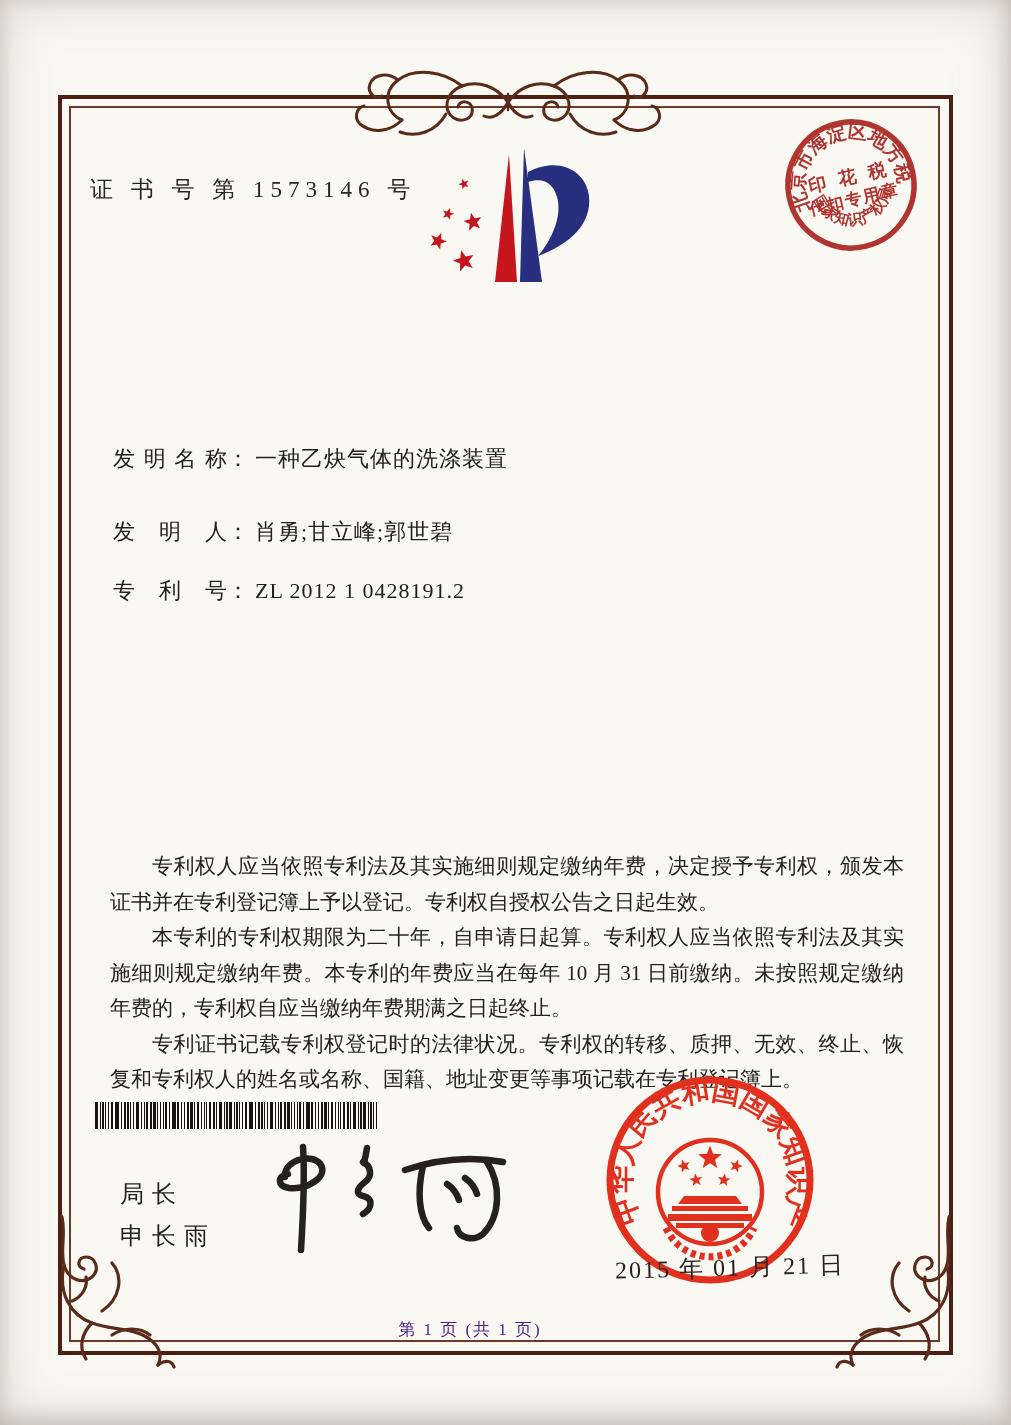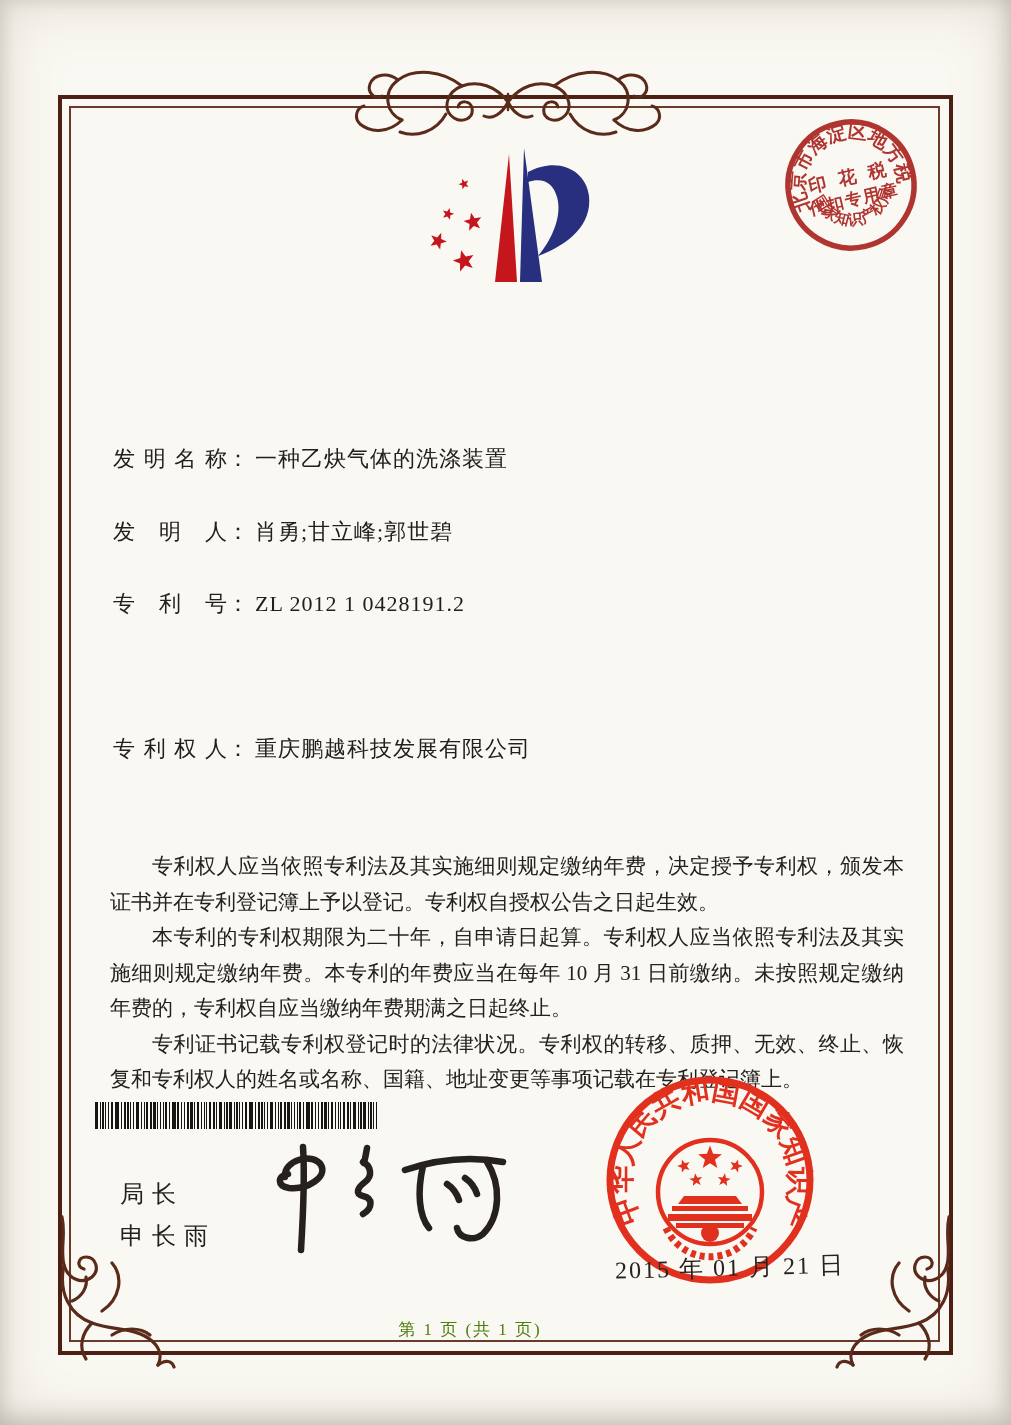--- a/index.html
+++ b/index.html
@@ -53,21 +53,21 @@
   .barcode s{display:inline-block;height:100%;}
   .sig-title{position:absolute;left:120px;top:1178px;font-size:24px;letter-spacing:8px;color:#24211d;font-family:"Liberation Sans","DejaVu Sans",sans-serif;}
   .sig-name{position:absolute;left:120px;top:1220px;font-size:24px;letter-spacing:8px;color:#24211d;font-family:Liberation Serif, serif;}
   .seal-date{
     position:absolute;left:615px;top:1252px;width:200px;
     font-size:24px;letter-spacing:2px;color:#26221f;white-space:nowrap;
     transform:rotate(-1.5deg);
   }
   .footer{
     position:absolute;left:330px;top:1318px;width:280px;
-    text-align:center;font-size:17px;letter-spacing:2px;color:#4d7c0f;
+    text-align:center;font-size:17px;letter-spacing:2px;color:#4c1d95;
   }
   .abs{position:absolute;}
 </style>
 </head>
 <body>
 
 <div class="page">
 
   <div class="frame-outer"></div>
   <div class="frame-inner"></div>
@@ -104,20 +104,21 @@
       <path d="M14,2 C18,20 12,34 16,50 C20,64 34,70 44,62 C52,55 48,42 38,42 C30,42 28,52 36,54"></path>
       <path d="M16,50 C10,78 22,100 44,108 C66,116 88,112 104,126 C112,133 114,142 110,150"></path>
       <path d="M44,108 C34,118 30,132 38,144"></path>
       <path d="M54,96 C72,84 76,62 64,48"></path>
       <path d="M64,120 C76,112 92,112 102,120"></path>
       <path d="M24,86 C34,82 40,72 38,62"></path>
       <path d="M110,150 C118,144 124,146 126,152"></path>
     </g>
   </svg>
 
+  <div class="cert-no">证 书 号 第 1573146 号</div>
 
   <svg class="abs" style="left:416px;top:140px;" width="188" height="158" viewBox="0 0 188 158">
     <defs>
       <path id="star" d="M0,-10 L2.47,-3.4 L9.51,-3.09 L3.99,1.3 L5.88,8.09 L0,4.2 L-5.88,8.09 L-3.99,1.3 L-9.51,-3.09 L-2.47,-3.4 Z"></path>
     </defs>
     <g fill="#c4161c">
       <use href="#star" transform="translate(48,44) scale(0.55) rotate(-20)"></use>
       <use href="#star" transform="translate(32,74) scale(0.62) rotate(16)"></use>
       <use href="#star" transform="translate(57,82) scale(0.95) rotate(-12)"></use>
       <use href="#star" transform="translate(22,101) scale(0.88) rotate(22)"></use>
@@ -148,25 +149,22 @@
     </g>
   </svg>
 
 
   <div class="field-row" style="top:517px;">
     <span class="field-label">发明人</span><span class="field-colon">：</span><span class="field-value">肖勇;甘立峰;郭世碧</span>
   </div>
   <div class="field-row" style="top:444px;">
     <span class="field-label">发明名称</span><span class="field-colon">：</span><span class="field-value">一种乙炔气体的洗涤装置</span>
   </div>
-  <div class="field-row" style="top:589px;">
+  <div class="field-row" style="top:576px;">
     <span class="field-label">专利号</span><span class="field-colon">：</span><span class="field-value">ZL 2012 1 0428191.2</span>
-  </div>
-  <div class="field-row" style="top:734px;">
-    <span class="field-label">专利权人</span><span class="field-colon">：</span><span class="field-value">重庆鹏越科技发展有限公司</span>
   </div>
 
   <div class="paragraphs">
     <p>专利权人应当依照专利法及其实施细则规定缴纳年费，决定授予专利权，颁发本证书并在专利登记簿上予以登记。专利权自授权公告之日起生效。</p>
     <p>本专利的专利权期限为二十年，自申请日起算。专利权人应当依照专利法及其实施细则规定缴纳年费。本专利的年费应当在每年 10 月 31 日前缴纳。未按照规定缴纳年费的，专利权自应当缴纳年费期满之日起终止。</p>
     <p>专利证书记载专利权登记时的法律状况。专利权的转移、质押、无效、终止、恢复和专利权人的姓名或名称、国籍、地址变更等事项记载在专利登记簿上。</p>
   </div>
 
   <div class="barcode"><i style="width:3px"></i><s style="width:2px"></s><i style="width:1px"></i><s style="width:1px"></s><i style="width:2px"></i><s style="width:1px"></s><i style="width:1px"></i><s style="width:2px"></s><i style="width:1px"></i><s style="width:2px"></s><i style="width:2px"></i><s style="width:2px"></s><i style="width:4px"></i><s style="width:2px"></s><i style="width:1px"></i><s style="width:2px"></s><i style="width:2px"></i><s style="width:1px"></s><i style="width:2px"></i><s style="width:1px"></s><i style="width:1px"></i><s style="width:2px"></s><i style="width:1px"></i><s style="width:2px"></s><i style="width:3px"></i><s style="width:2px"></s><i style="width:1px"></i><s style="width:2px"></s><i style="width:1px"></i><s style="width:1px"></s><i style="width:2px"></i><s style="width:2px"></s><i style="width:2px"></i><s style="width:1px"></s><i style="width:3px"></i><s style="width:1px"></s><i style="width:1px"></i><s style="width:2px"></s><i style="width:1px"></i><s style="width:2px"></s><i style="width:1px"></i><s style="width:1px"></s><i style="width:2px"></i><s style="width:2px"></s><i style="width:1px"></i><s style="width:2px"></s><i style="width:4px"></i><s style="width:1px"></s><i style="width:2px"></i><s style="width:2px"></s><i style="width:1px"></i><s style="width:2px"></s><i style="width:1px"></i><s style="width:2px"></s><i style="width:2px"></i><s style="width:1px"></s><i style="width:3px"></i><s style="width:1px"></s><i style="width:1px"></i><s style="width:2px"></s><i style="width:2px"></i><s style="width:2px"></s><i style="width:1px"></i><s style="width:2px"></s><i style="width:1px"></i><s style="width:1px"></s><i style="width:1px"></i><s style="width:2px"></s><i style="width:2px"></i><s style="width:2px"></s><i style="width:2px"></i><s style="width:1px"></s><i style="width:1px"></i><s style="width:2px"></s><i style="width:3px"></i><s style="width:2px"></s><i style="width:1px"></i><s style="width:1px"></s><i style="width:2px"></i><s style="width:1px"></s><i style="width:3px"></i><s style="width:2px"></s><i style="width:1px"></i><s style="width:1px"></s><i style="width:2px"></i><s style="width:1px"></s><i style="width:1px"></i><s style="width:2px"></s><i style="width:1px"></i><s style="width:2px"></s><i style="width:2px"></i><s style="width:2px"></s><i style="width:4px"></i><s style="width:2px"></s><i style="width:1px"></i><s style="width:2px"></s><i style="width:2px"></i><s style="width:1px"></s><i style="width:2px"></i><s style="width:1px"></s><i style="width:1px"></i><s style="width:2px"></s><i style="width:1px"></i><s style="width:2px"></s><i style="width:3px"></i><s style="width:2px"></s><i style="width:1px"></i><s style="width:2px"></s><i style="width:1px"></i><s style="width:1px"></s><i style="width:2px"></i><s style="width:2px"></s><i style="width:2px"></i><s style="width:1px"></s><i style="width:3px"></i><s style="width:1px"></s><i style="width:1px"></i><s style="width:2px"></s><i style="width:1px"></i><s style="width:2px"></s><i style="width:1px"></i><s style="width:1px"></s><i style="width:2px"></i><s style="width:2px"></s><i style="width:1px"></i><s style="width:2px"></s><i style="width:4px"></i><s style="width:1px"></s><i style="width:2px"></i><s style="width:2px"></s><i style="width:1px"></i><s style="width:2px"></s><i style="width:1px"></i><s style="width:2px"></s><i style="width:2px"></i><s style="width:1px"></s><i style="width:3px"></i><s style="width:1px"></s><i style="width:1px"></i><s style="width:2px"></s><i style="width:2px"></i><s style="width:2px"></s><i style="width:1px"></i><s style="width:2px"></s><i style="width:1px"></i><s style="width:1px"></s><i style="width:1px"></i><s style="width:2px"></s><i style="width:2px"></i><s style="width:2px"></s><i style="width:2px"></i><s style="width:1px"></s><i style="width:1px"></i><s style="width:2px"></s><i style="width:3px"></i><s style="width:2px"></s><i style="width:1px"></i><s style="width:1px"></s><i style="width:2px"></i><s style="width:1px"></s><i style="width:3px"></i><s style="width:2px"></s><i style="width:1px"></i><s style="width:1px"></s><i style="width:2px"></i><s style="width:1px"></s><i style="width:1px"></i><s style="width:2px"></s><i style="width:1px"></i><s style="width:2px"></s></div>
 

